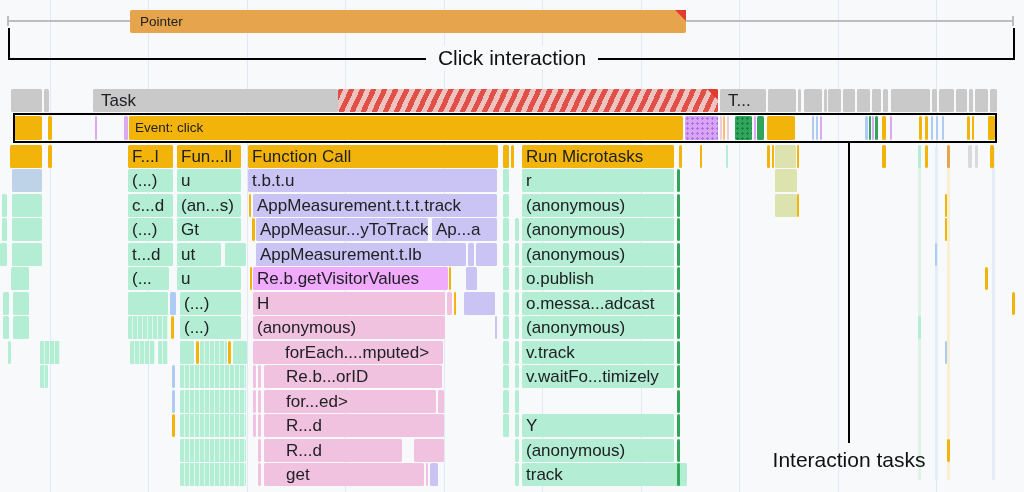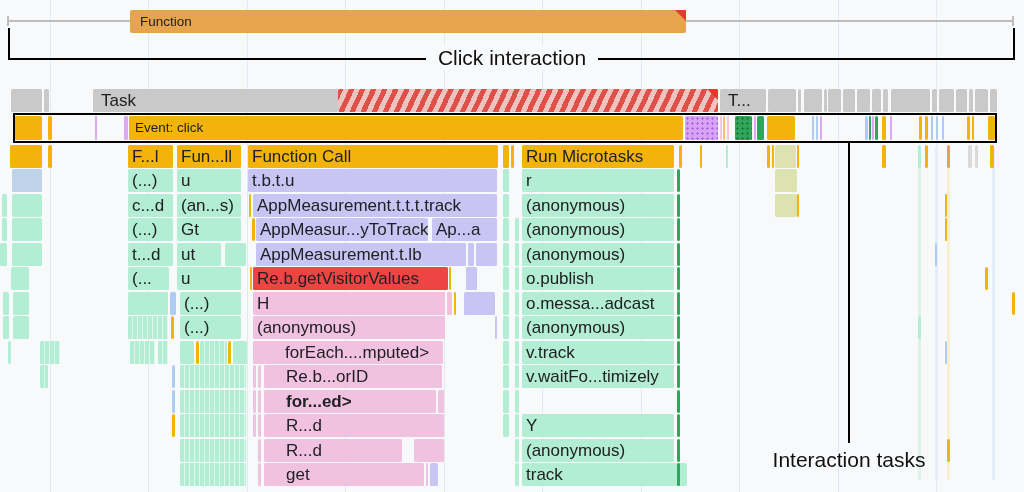--- a/index.html
+++ b/index.html
@@ -65,21 +65,21 @@
       <div class="ghost" style="left: 947px; top: 147px; width: 3px; height: 333px; background: rgb(248, 239, 210);"></div>
       <div class="ghost" style="left: 992px; top: 147px; width: 3px; height: 333px; background: rgb(229, 237, 248);"></div>
     </div>
 
   <div class="wtick" style="left:7px;top:16px"></div>
   <div class="wl" style="left:8px;top:20px;width:122px"></div>
   <div class="wl" style="left:686px;top:20px;width:327px"></div>
   <div class="wtick" style="left:1012px;top:16px"></div>
 
   <div id="pointer-bar" class="tri">
-    <span class="lbl">Function</span>
+    <span class="lbl">Pointer</span>
   </div>
 
   <div class="vline" id="bracket-l"></div>
   <div class="vline" id="bracket-r"></div>
   <div class="hline" id="bracket-h"></div>
   <div class="annot" id="click-label">
     <span class="mask">Click interaction</span>
   </div>
 
   <div class="track" id="task-track">
@@ -269,21 +269,21 @@
       </div>
       <div class="trackrow" style="top: 267px;">
         <div class="bar" style="background: rgb(179, 237, 212); left: 11px; width: 18px;"></div>
         <div class="bar" style="background: rgb(179, 237, 212); left: 128px; width: 41px;">
           <span class="lbl">(...</span>
         </div>
         <div class="bar" style="background: rgb(179, 237, 212); left: 177px; width: 64px;">
           <span class="lbl">u</span>
         </div>
         <div class="bar" style="background: rgb(242, 180, 10); left: 250px; width: 2px;"></div>
-        <div class="bar" style="background: #ef4444; left: 253px; width: 195px;">
+        <div class="bar" style="background: #f0abfc; left: 253px; width: 195px;">
           <span class="lbl">Re.b.getVisitorValues</span>
         </div>
         <div class="bar" style="background: rgb(242, 180, 10); left: 449px; width: 2px;"></div>
         <div class="bar" style="background: rgb(201, 196, 243); left: 466px; width: 11px;"></div>
         <div class="bar" style="background: rgb(179, 237, 212); left: 503px; width: 6px;"></div>
         <div class="bar" style="background: rgb(179, 237, 212); left: 515px; width: 4px;"></div>
         <div class="bar" style="background: rgb(179, 237, 212); left: 522px; width: 152px;">
           <span class="lbl">o.publish</span>
         </div>
         <div class="bar" style="background: rgb(47, 166, 89); left: 677px; width: 3px;"></div>
@@ -366,21 +366,21 @@
         <div class="bar" style="background: rgb(179, 237, 212); left: 522px; width: 152px;">
           <span class="lbl">v.waitFo...timizely</span>
         </div>
         <div class="bar" style="background: rgb(47, 166, 89); left: 677px; width: 3px;"></div>
       </div>
       <div class="trackrow" style="top: 390px;">
         <div class="bar" style="background: rgb(174, 203, 244); left: 172px; width: 3px;"></div>
         <div class="bar c-ts" style="left: 180px; width: 66px;"></div>
         <div class="bar" style="background: rgb(241, 193, 224); left: 253px; width: 3px;"></div>
         <div class="bar" style="background: rgb(241, 193, 224); left: 258px; width: 3px;"></div>
-        <div class="bar" style="background: rgb(241, 193, 224); left: 264px; width: 172px; font-weight: bold;">
+        <div class="bar" style="background: rgb(241, 193, 224); left: 264px; width: 172px;">
           <span class="lbl" style="padding-left: 22px;">for...ed&gt;</span>
         </div>
         <div class="bar" style="background: rgb(241, 193, 224); left: 438px; width: 6px;"></div>
         <div class="bar" style="background: rgb(179, 237, 212); left: 503px; width: 6px;"></div>
         <div class="bar" style="background: rgb(179, 237, 212); left: 515px; width: 4px;"></div>
         <div class="bar" style="background: rgb(47, 166, 89); left: 677px; width: 3px;"></div>
       </div>
       <div class="trackrow" style="top: 414px;">
         <div class="bar" style="background: rgb(242, 180, 10); left: 172px; width: 3px;"></div>
         <div class="bar c-ts" style="left: 180px; width: 66px;"></div>

